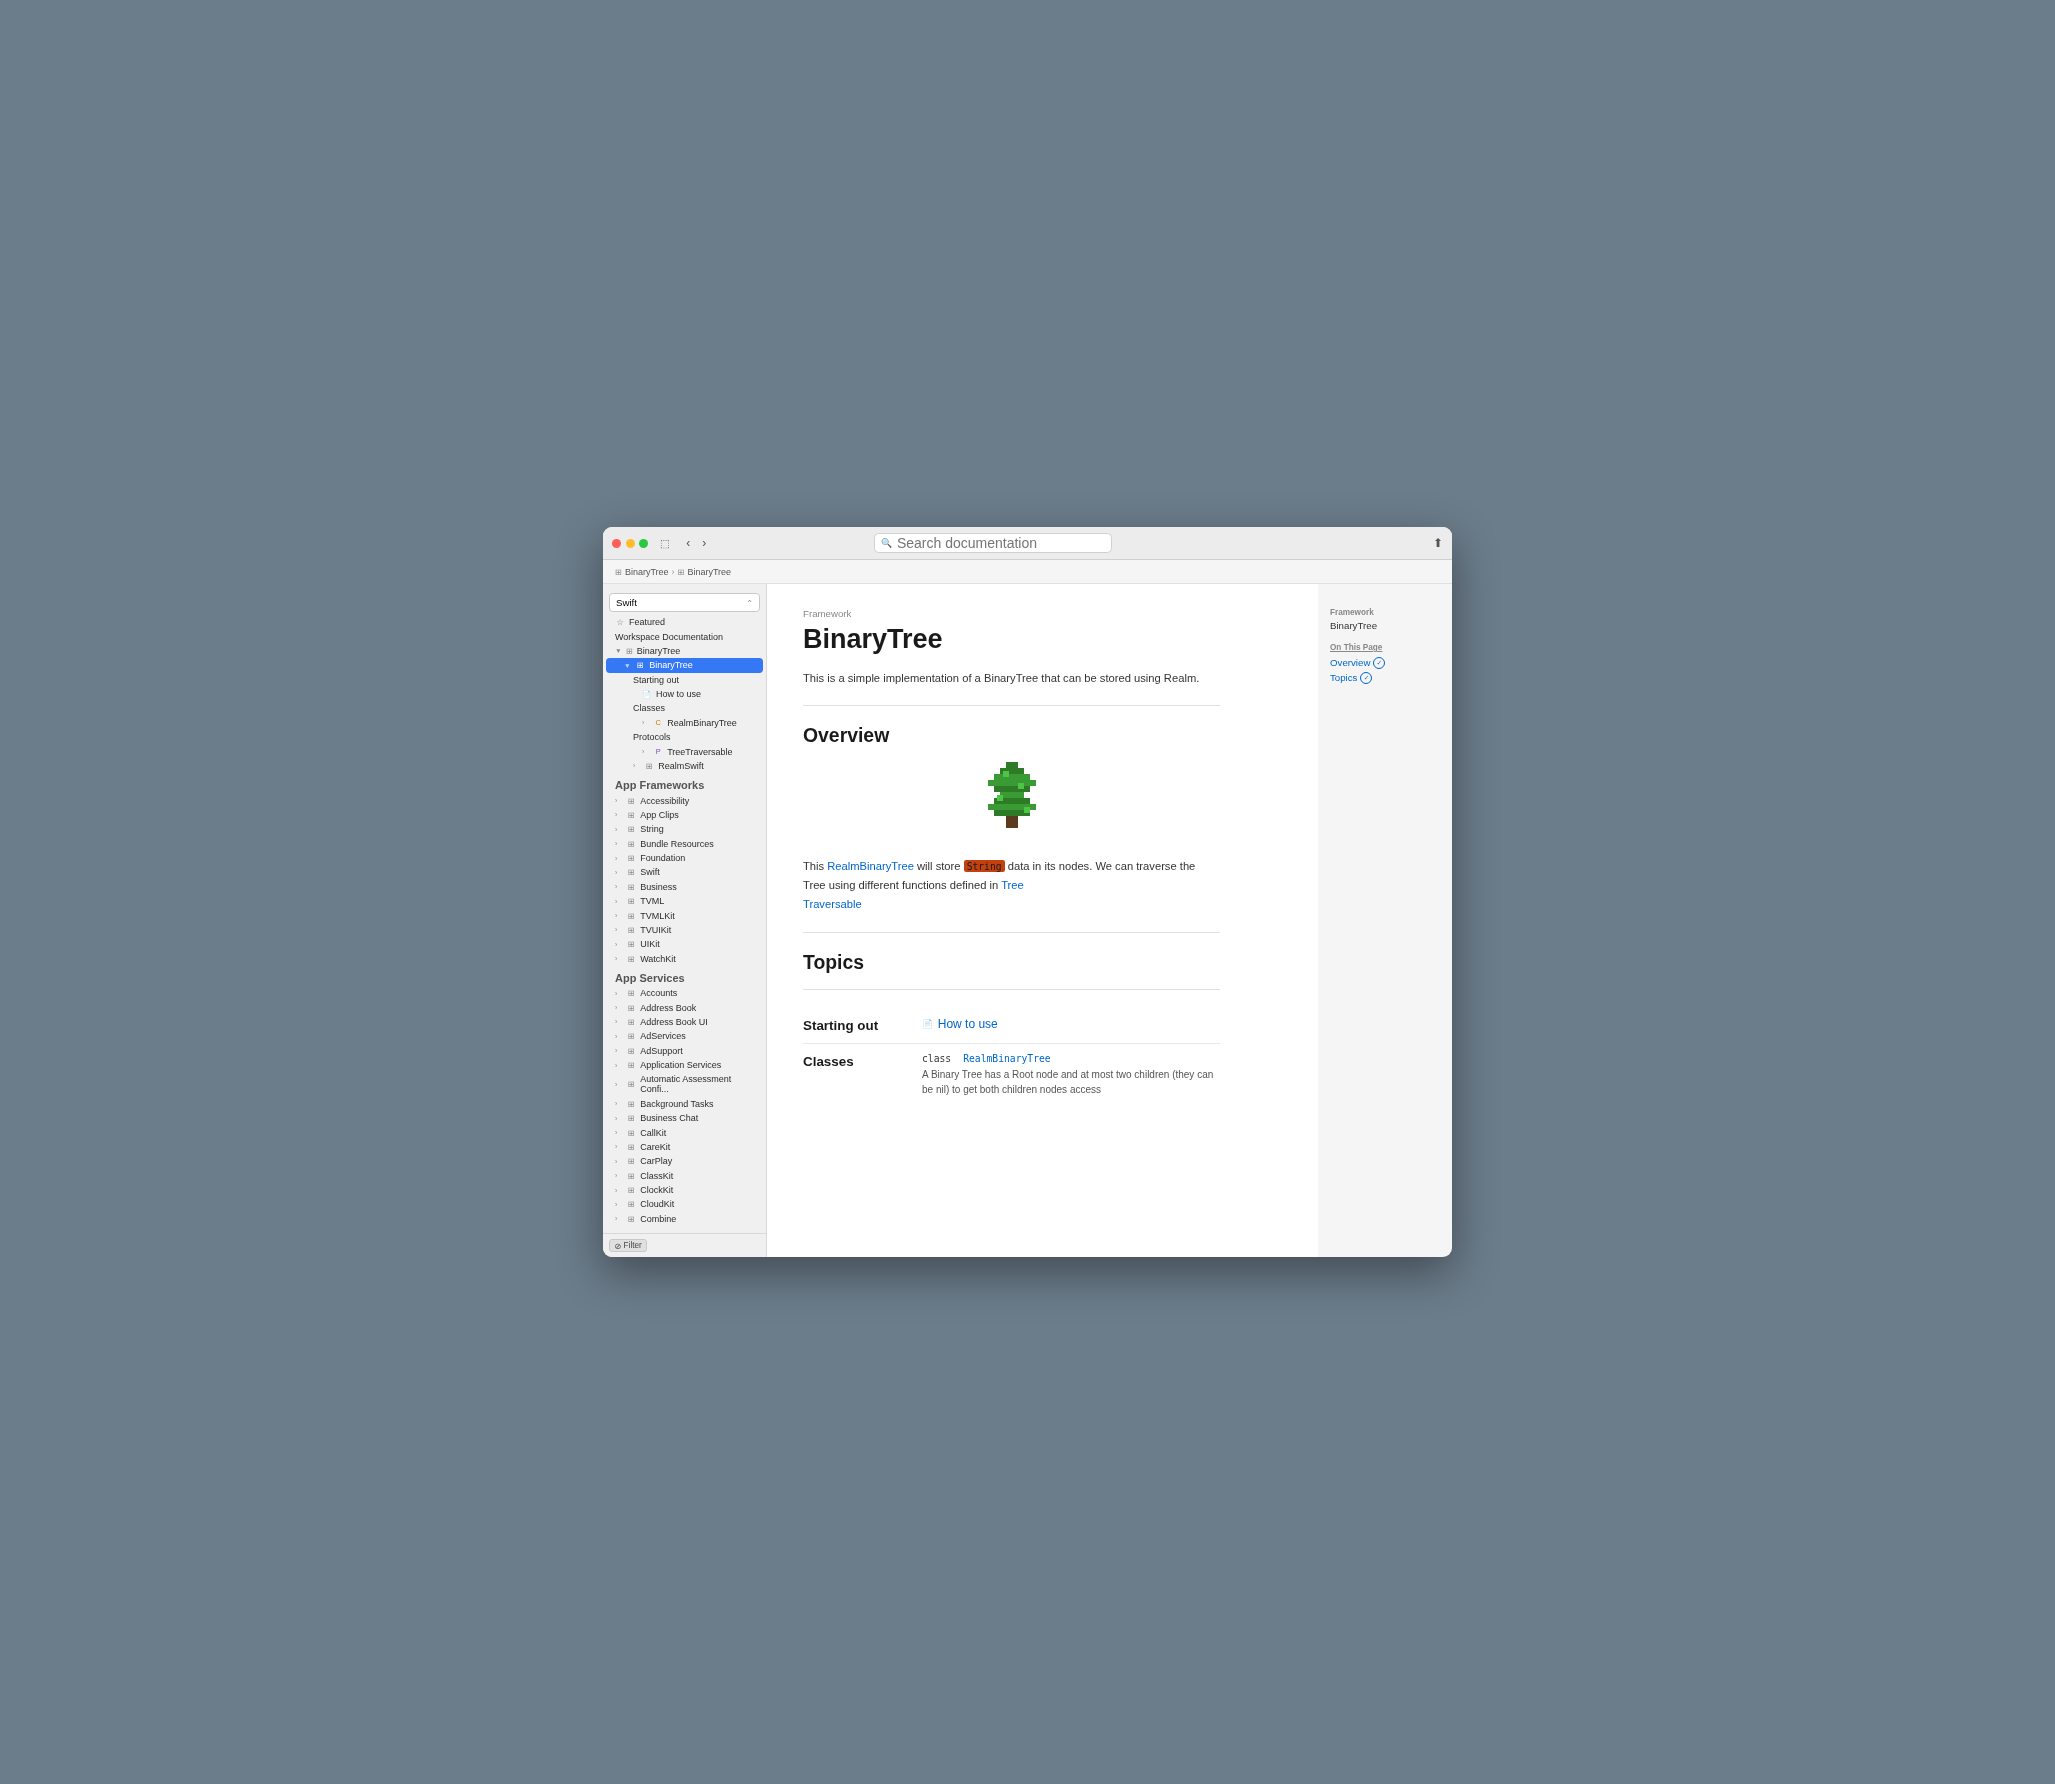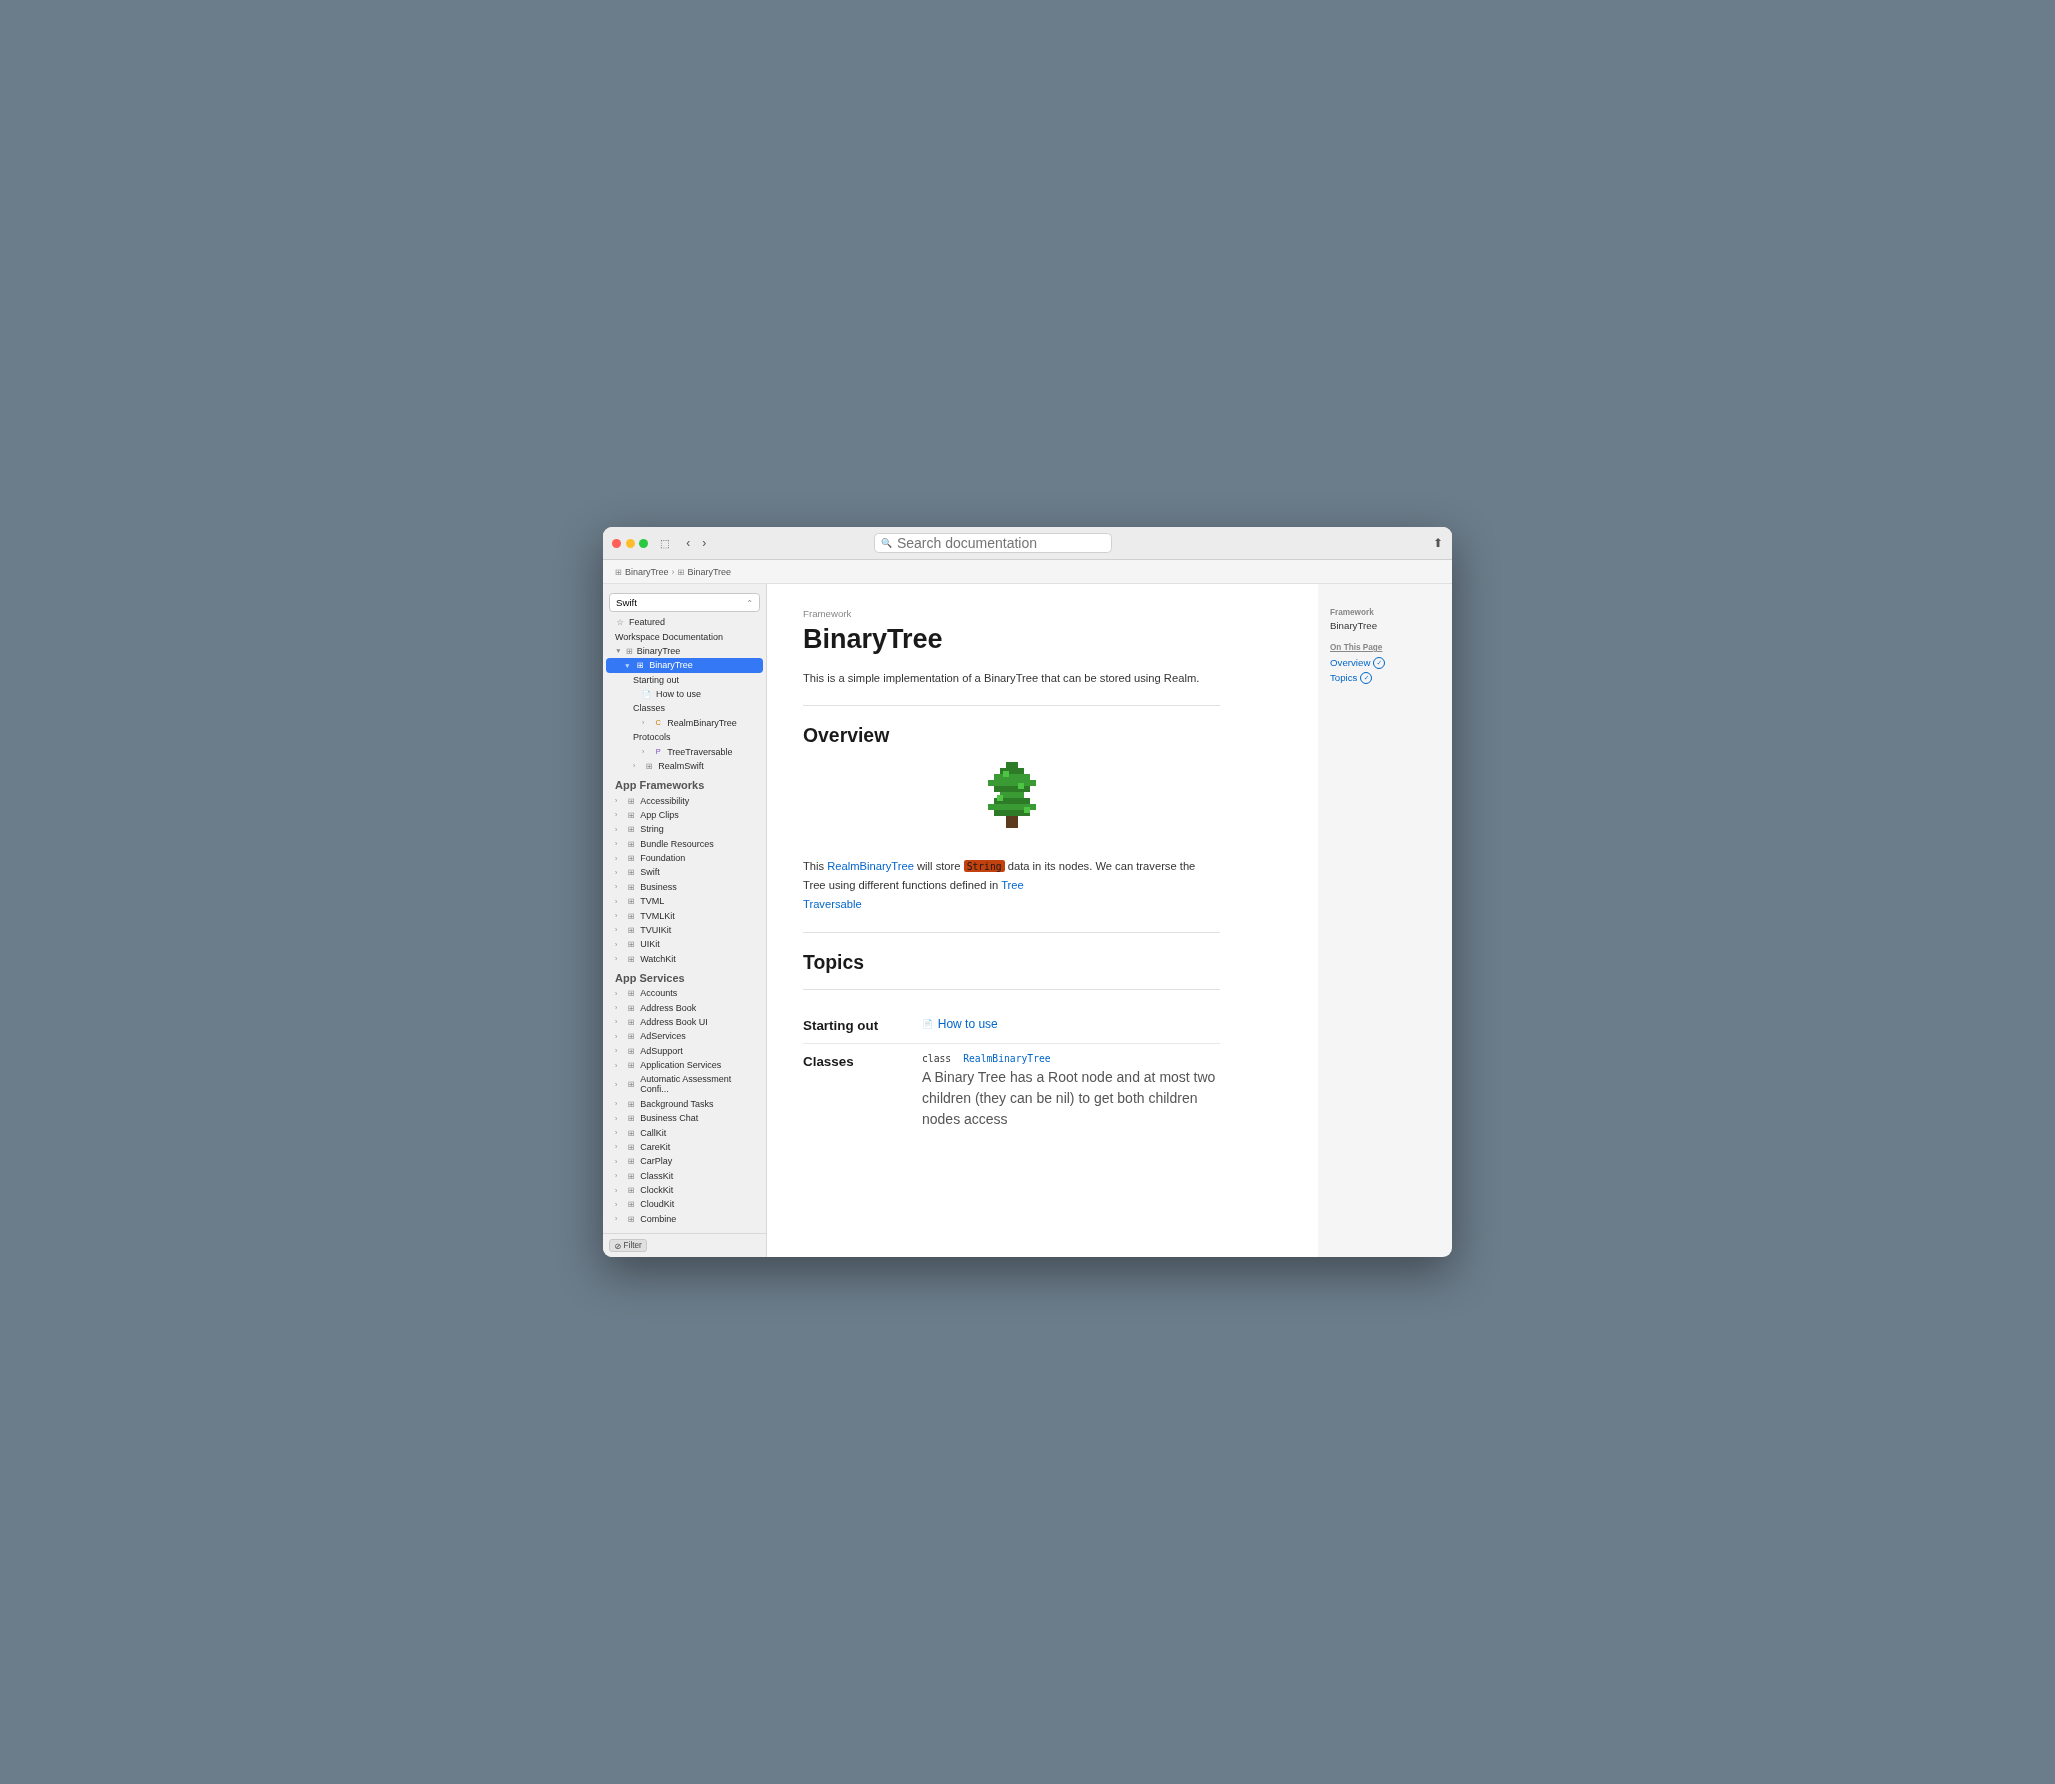--- a/index.html
+++ b/index.html
@@ -362,21 +362,21 @@
     }
 
     .class-link {
       font-family: "SF Mono", "Menlo", monospace;
       font-size: 9.7px;
       color: #0066cc;
       text-decoration: none;
     }
 
     .class-description {
-      font-size: 14px;
+      font-size: 10px;
       color: #555;
       line-height: 1.5;
       margin-top: 3px;
     }
 
     
     .right-sidebar {
       width: 134px;
       padding: 24px 12px;
       flex-shrink: 0;

